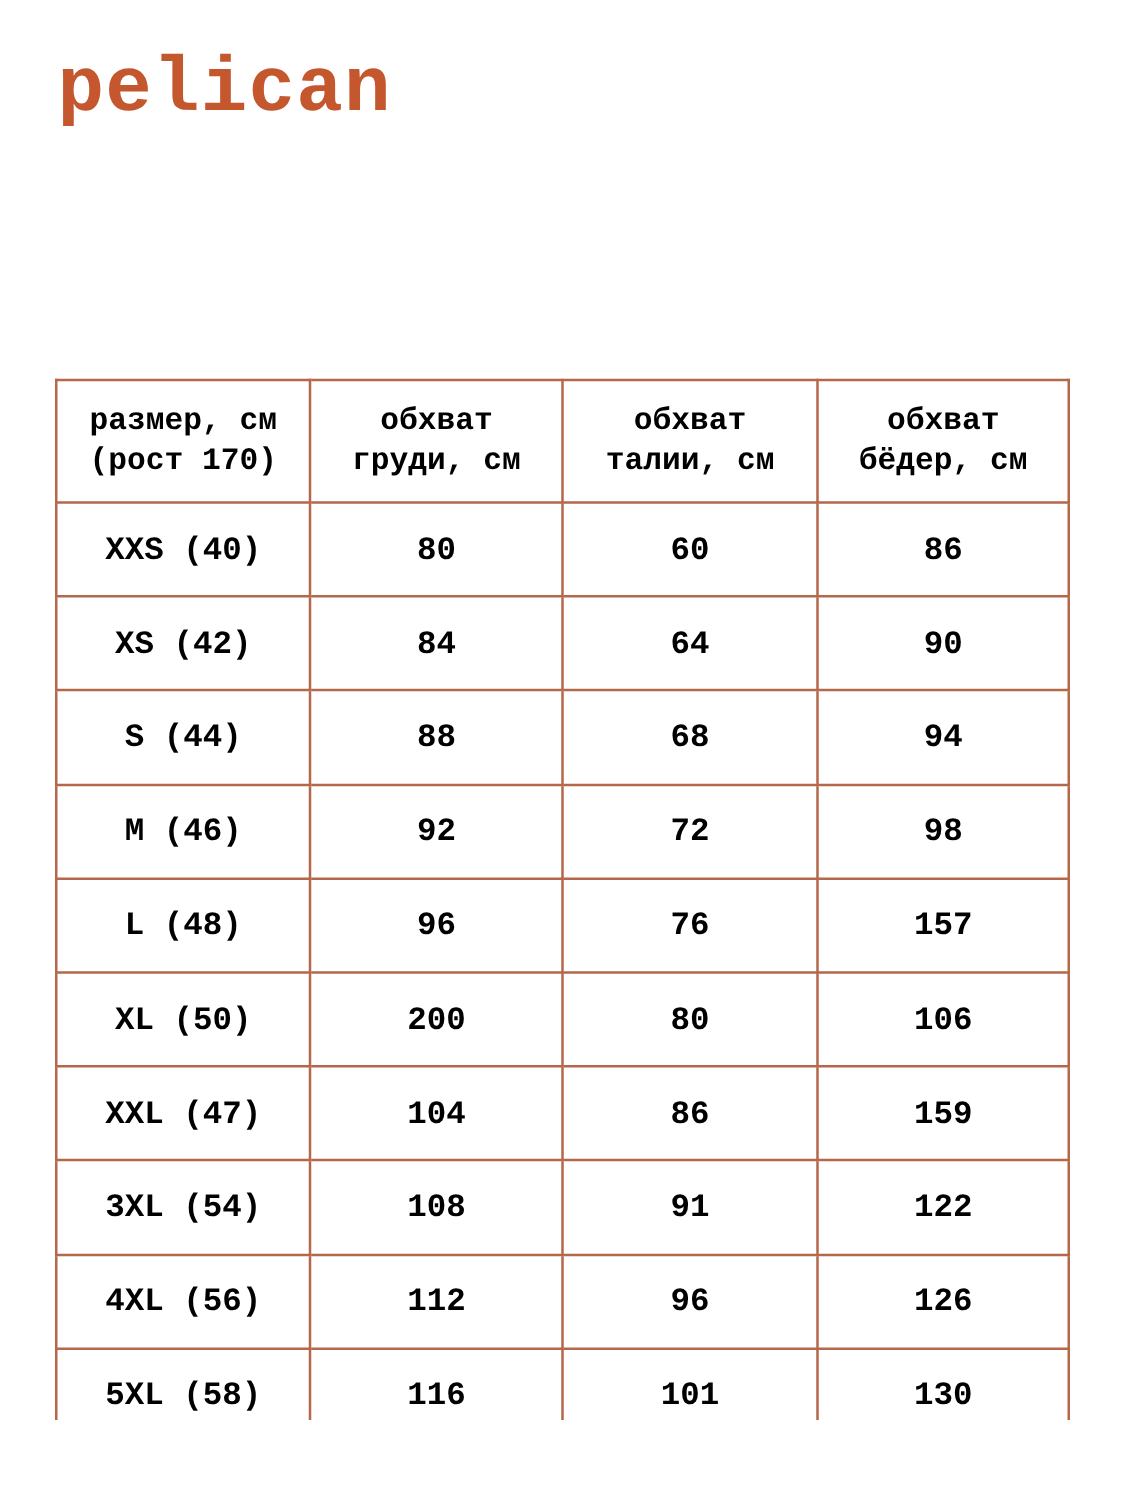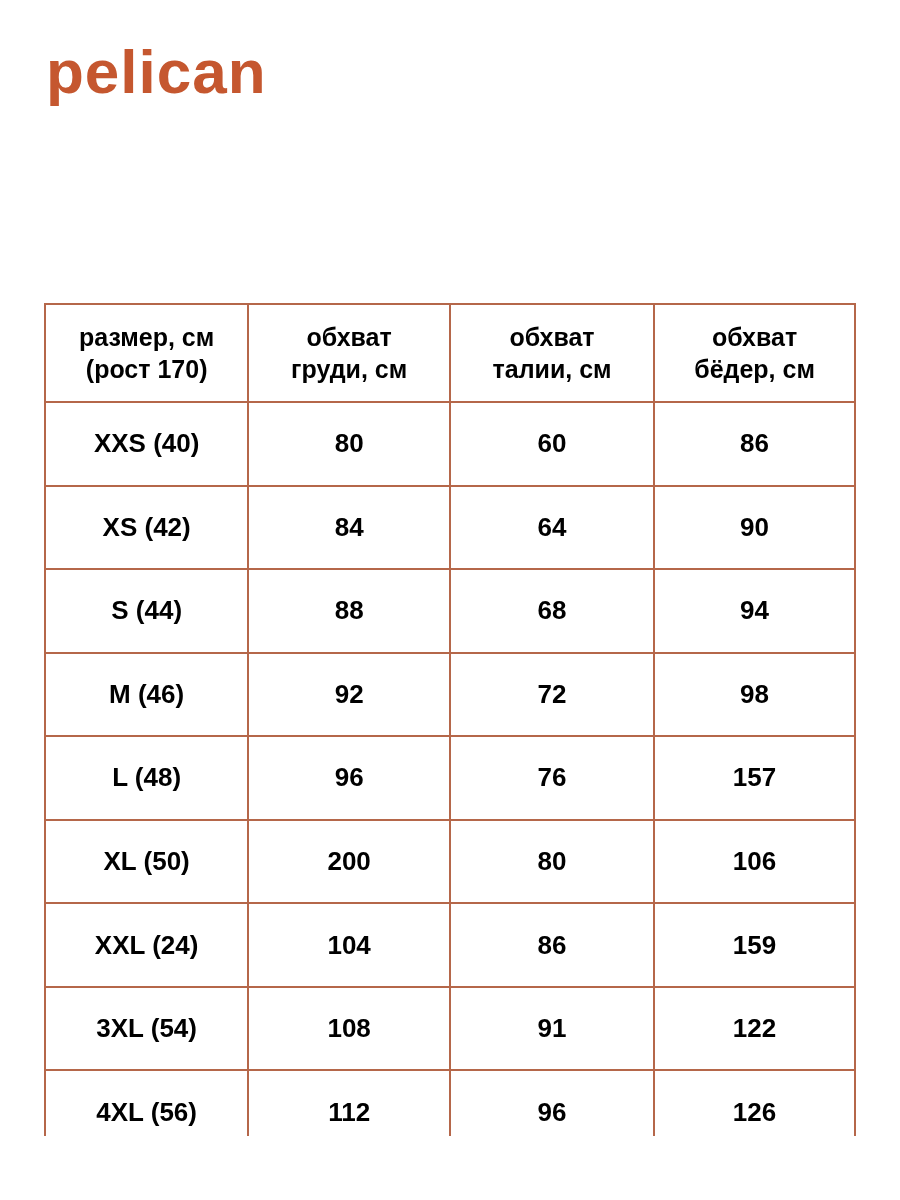--- a/index.html
+++ b/index.html
@@ -5,21 +5,21 @@
   html, body {
     margin: 0;
     padding: 0;
     background: #ffffff;
   }
   .page {
     position: relative;
     width: 900px;
     height: 1136px;
     background: #ffffff;
-    font-family: Liberation Sans, sans-serif;
+    font-family: Liberation Mono, monospace;
     overflow: hidden;
   }
   .logo {
     position: absolute;
     left: 46px;
     top: 36px;
     font-size: 62px;
     font-weight: bold;
     color: #c5572f;
     letter-spacing: 1px;
@@ -136,33 +136,39 @@
         <td>76</td>
         <td>157</td>
       </tr>
       <tr>
         <td>XL (50)</td>
         <td>200</td>
         <td>80</td>
         <td>106</td>
       </tr>
       <tr>
-        <td>XXL (24)</td>
+        <td>XXL (47)</td>
         <td>104</td>
         <td>86</td>
         <td>159</td>
       </tr>
       <tr>
         <td>3XL (54)</td>
         <td>108</td>
         <td>91</td>
         <td>122</td>
       </tr>
       <tr>
         <td>4XL (56)</td>
         <td>112</td>
         <td>96</td>
         <td>126</td>
       </tr>
+      <tr>
+        <td>5XL (58)</td>
+        <td>116</td>
+        <td>101</td>
+        <td>130</td>
+      </tr>
     </tbody>
   </table>
 
 </div>
 
 </body></html>

